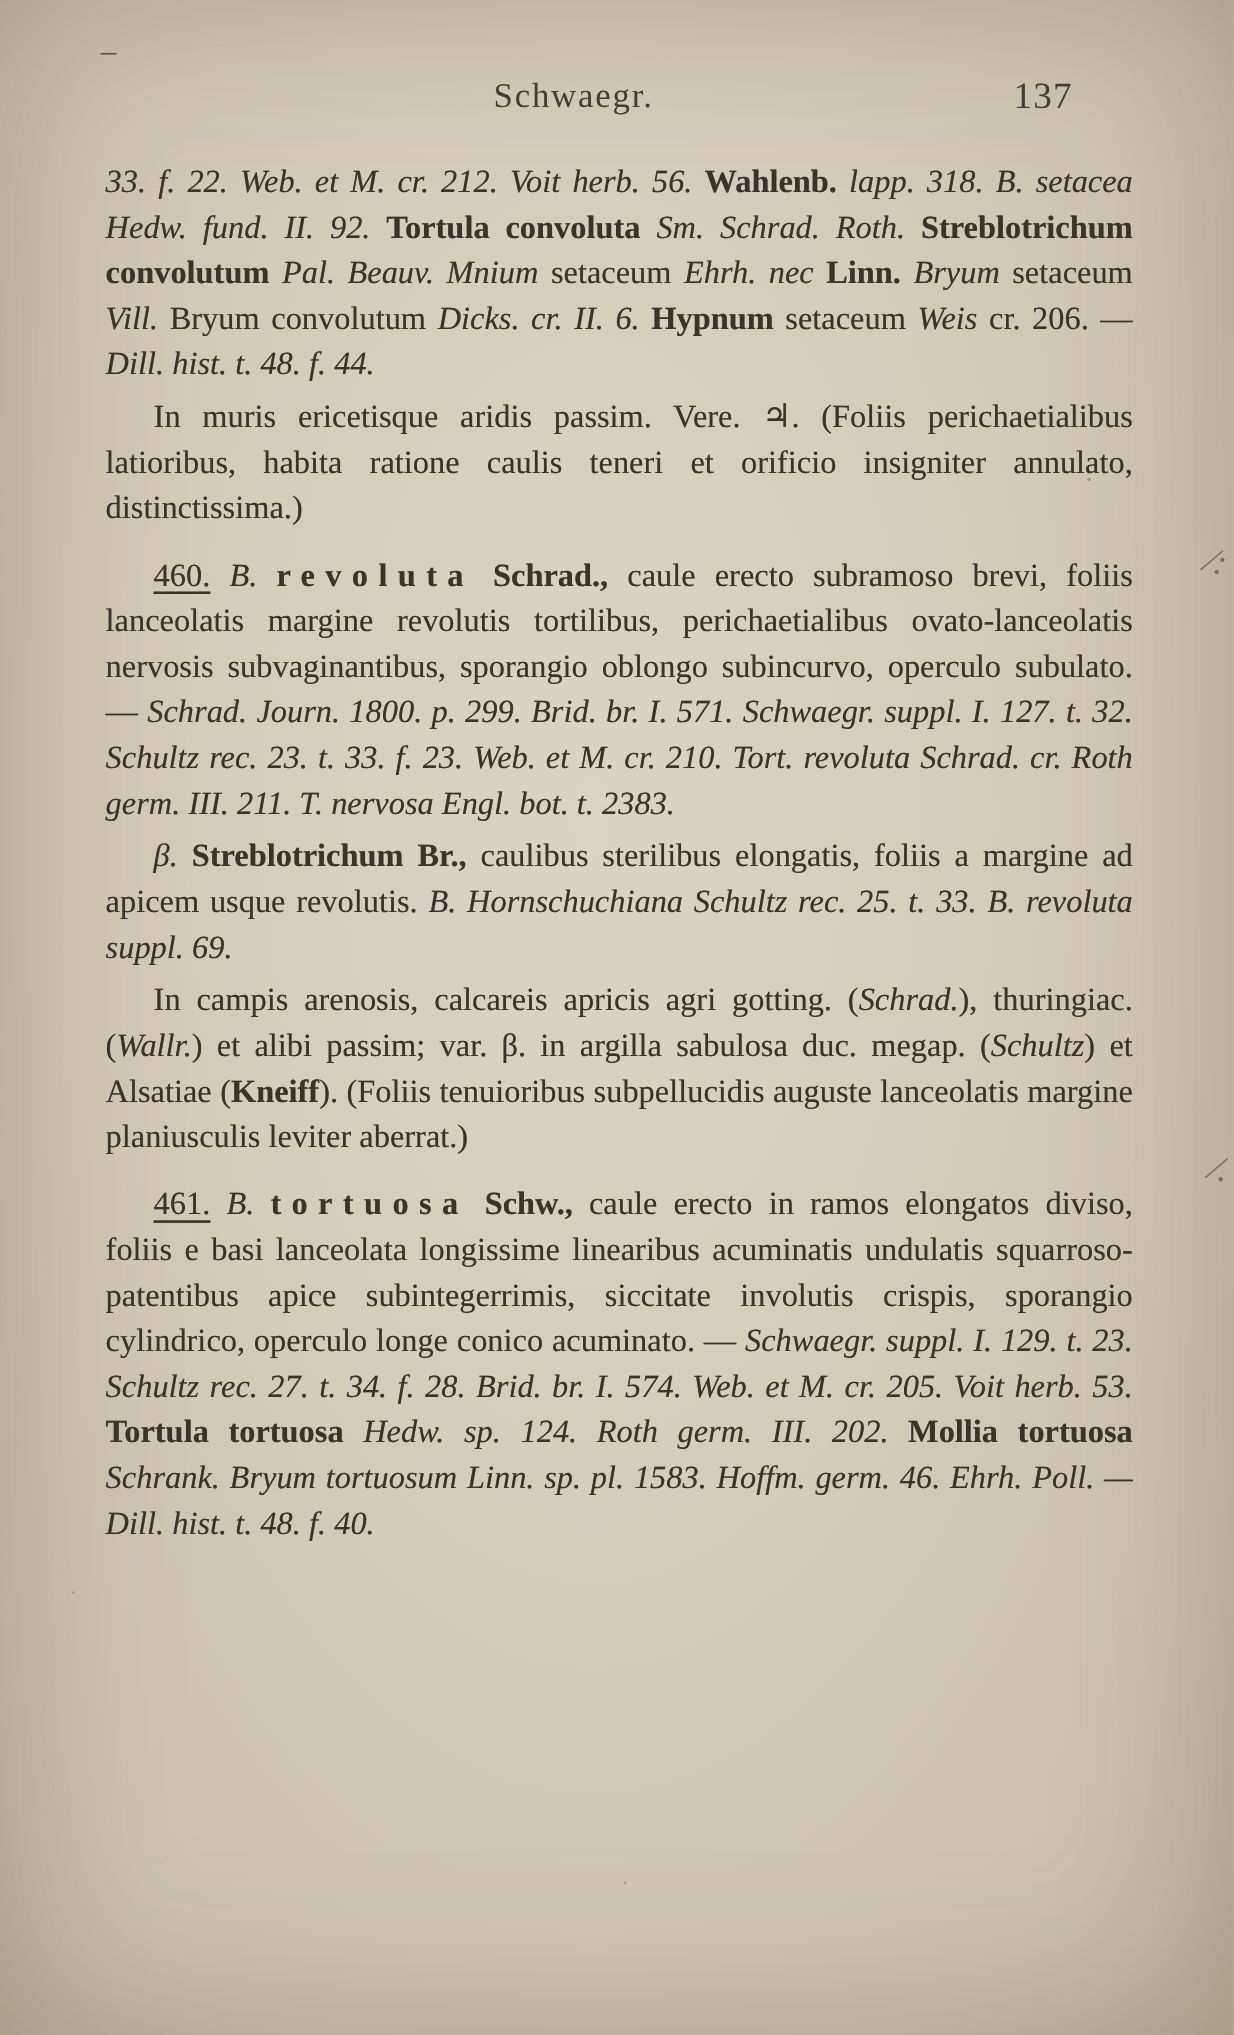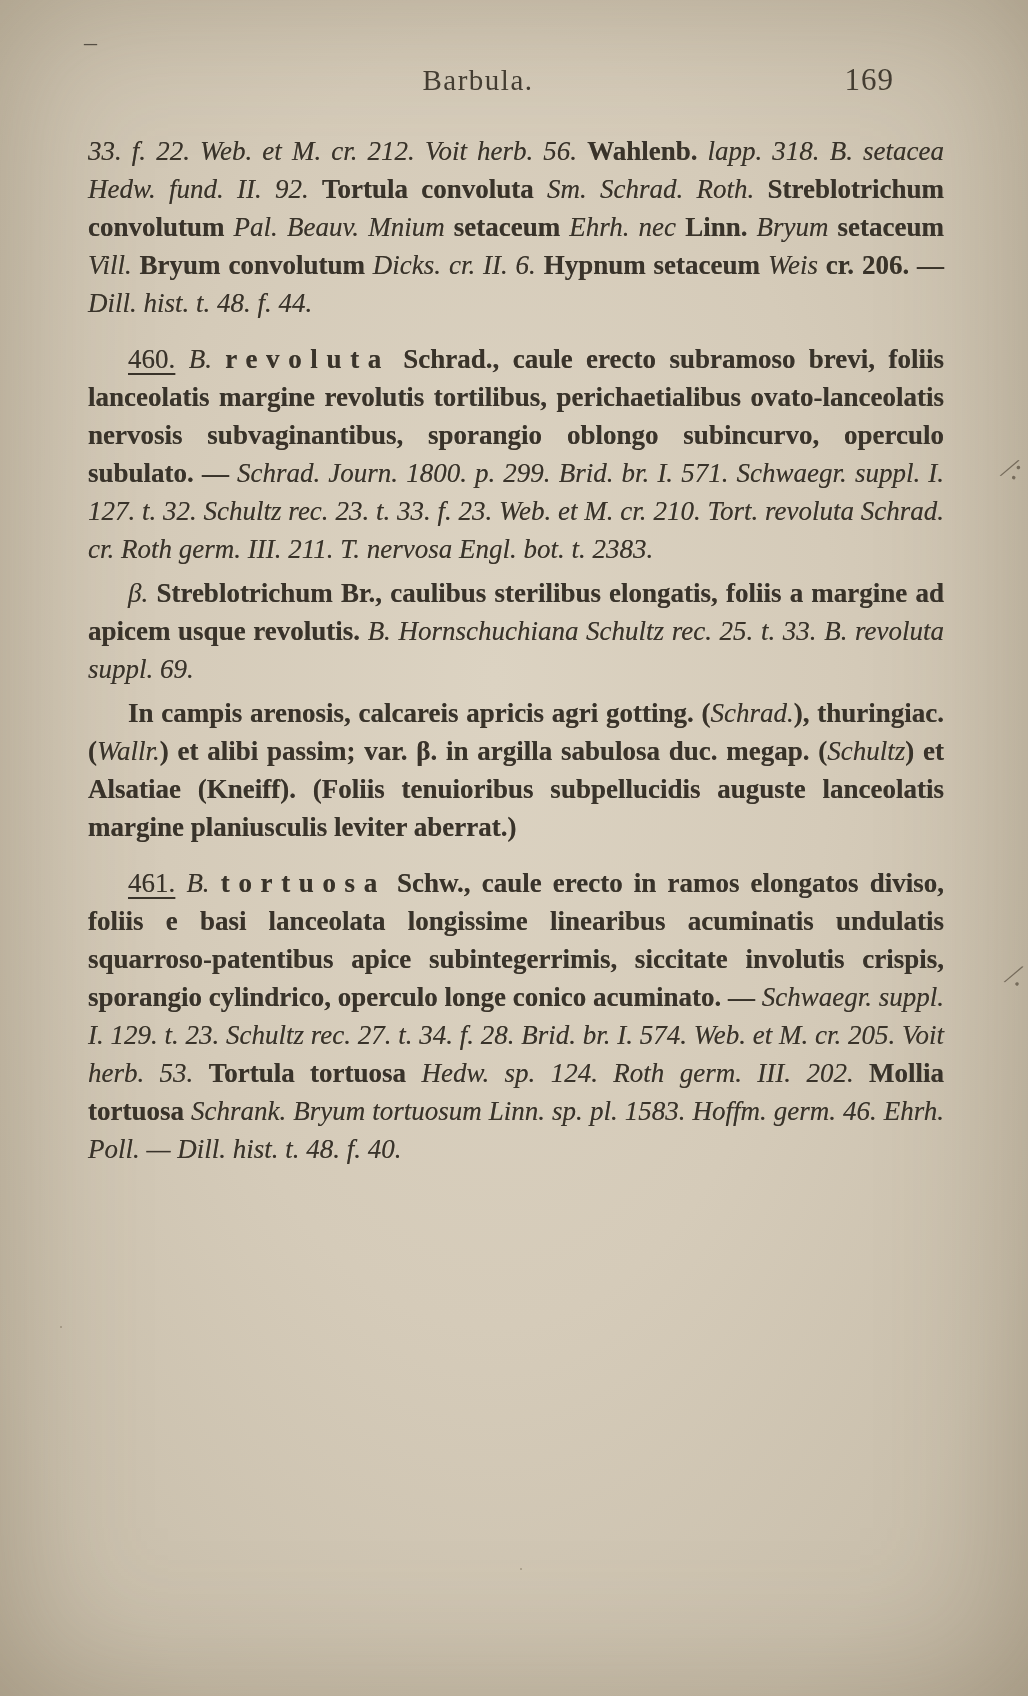--- a/index.html
+++ b/index.html
@@ -51,21 +51,21 @@
     width: 856px;
     font-size: 27px;
     line-height: 38px;
     color: #39332a;
     text-align: justify;
     text-shadow: 0 0 0.5px rgba(57, 51, 42, 0.55);
   }
   .para { margin: 0 0 6px 0; }
   .para.indent { text-indent: 40px; }
   .para.gap { margin-top: 18px; }
-  .run-n { font-style: normal; font-weight: bold; }
+  .run-n { font-style: normal; }
   .run-i { font-style: italic; margin-top: 36px; }
   .run-bi { font-weight: 700; }
   .run-sp { font-weight: 700; letter-spacing: 0.32em; }
   .run-u { font-weight: 400; text-decoration: underline; text-underline-offset: 5px; }
   .margin-mark {
     position: absolute;
     font-style: italic;
     color: #5d5344;
     opacity: 0.75;
     font-size: 30px;
@@ -91,26 +91,27 @@
   .speck.s1 { top: 398px; left: 906px; }
   .speck.s2 { top: 1326px; left: 60px; width: 2px; height: 2px; }
   .speck.s3 { top: 1568px; left: 520px; width: 2px; height: 2px; }
 </style>
 </head>
 <body>
 
 <div class="page">
 
   <div class="header">
-    <span class="running-title">Barbula.</span>
-    <span class="page-number">169</span>
+    <span class="running-title">Schwaegr.</span>
+    <span class="page-number">137</span>
   </div>
 
   <div class="text-block">
     <p class="para"><span class="run-i">33. f. 22. Web. et M. cr. 212. Voit herb. 56. </span><span class="run-bi">Wahlenb.</span><span class="run-i"> lapp. 318. B. setacea Hedw. fund. II. 92. </span><span class="run-bi">Tortula convoluta</span><span class="run-i"> Sm. Schrad. Roth. </span><span class="run-bi">Streblotrichum convolutum</span><span class="run-i"> Pal. Beauv. Mnium </span><span class="run-n">setaceum </span><span class="run-i">Ehrh. nec </span><span class="run-bi">Linn.</span><span class="run-i"> Bryum </span><span class="run-n">setaceum </span><span class="run-i">Vill. </span><span class="run-n">Bryum convolutum </span><span class="run-i">Dicks. cr. II. 6. </span><span class="run-bi">Hypnum</span><span class="run-n"> setaceum </span><span class="run-i">Weis </span><span class="run-n">cr. 206. — </span><span class="run-i">Dill. hist. t. 48. f. 44.</span></p>
+    <p class="para indent"><span class="run-n">In muris ericetisque aridis passim. Vere. ♃. (Foliis perichaetialibus latioribus, habita ratione caulis teneri et orificio insigniter annulato, distinctissima.)</span></p>
     <p class="para indent gap"><span class="run-u">460.</span><span class="run-i"> B. </span><span class="run-sp">revoluta</span><span class="run-bi"> Schrad.,</span><span class="run-n"> caule erecto subramoso brevi, foliis lanceolatis margine revolutis tortilibus, perichaetialibus ovato-lanceolatis nervosis subvaginantibus, sporangio oblongo subincurvo, operculo subulato. — </span><span class="run-i">Schrad. Journ. 1800. p. 299. Brid. br. I. 571. Schwaegr. suppl. I. 127. t. 32. Schultz rec. 23. t. 33. f. 23. Web. et M. cr. 210. Tort. revoluta Schrad. cr. Roth germ. III. 211. T. nervosa Engl. bot. t. 2383.</span></p>
     <p class="para indent"><span class="run-i">β. </span><span class="run-bi">Streblotrichum Br.,</span><span class="run-n"> caulibus sterilibus elongatis, foliis a margine ad apicem usque revolutis. </span><span class="run-i">B. Hornschuchiana Schultz rec. 25. t. 33. B. revoluta suppl. 69.</span></p>
     <p class="para indent"><span class="run-n">In campis arenosis, calcareis apricis agri gotting. (</span><span class="run-i">Schrad.</span><span class="run-n">), thuringiac. (</span><span class="run-i">Wallr.</span><span class="run-n">) et alibi passim; var. β. in argilla sabulosa duc. megap. (</span><span class="run-i">Schultz</span><span class="run-n">) et Alsatiae (</span><span class="run-bi">Kneiff</span><span class="run-n">). (Foliis tenuioribus subpellucidis auguste lanceolatis margine planiusculis leviter aberrat.)</span></p>
     <p class="para indent gap"><span class="run-u">461.</span><span class="run-i"> B. </span><span class="run-sp">tortuosa</span><span class="run-bi"> Schw.,</span><span class="run-n"> caule erecto in ramos elongatos diviso, foliis e basi lanceolata longissime linearibus acuminatis undulatis squarroso-patentibus apice subintegerrimis, siccitate involutis crispis, sporangio cylindrico, operculo longe conico acuminato. — </span><span class="run-i">Schwaegr. suppl. I. 129. t. 23. Schultz rec. 27. t. 34. f. 28. Brid. br. I. 574. Web. et M. cr. 205. Voit herb. 53. </span><span class="run-bi">Tortula tortuosa</span><span class="run-i"> Hedw. sp. 124. Roth germ. III. 202. </span><span class="run-bi">Mollia tortuosa</span><span class="run-i"> Schrank. Bryum tortuosum Linn. sp. pl. 1583. Hoffm. germ. 46. Ehrh. Poll. — Dill. hist. t. 48. f. 40.</span></p>
   </div>
 
   <span class="stray-dash">‒</span>
   <span class="margin-mark m460">∕:</span>
   <span class="margin-mark m461">∕.</span>
 

